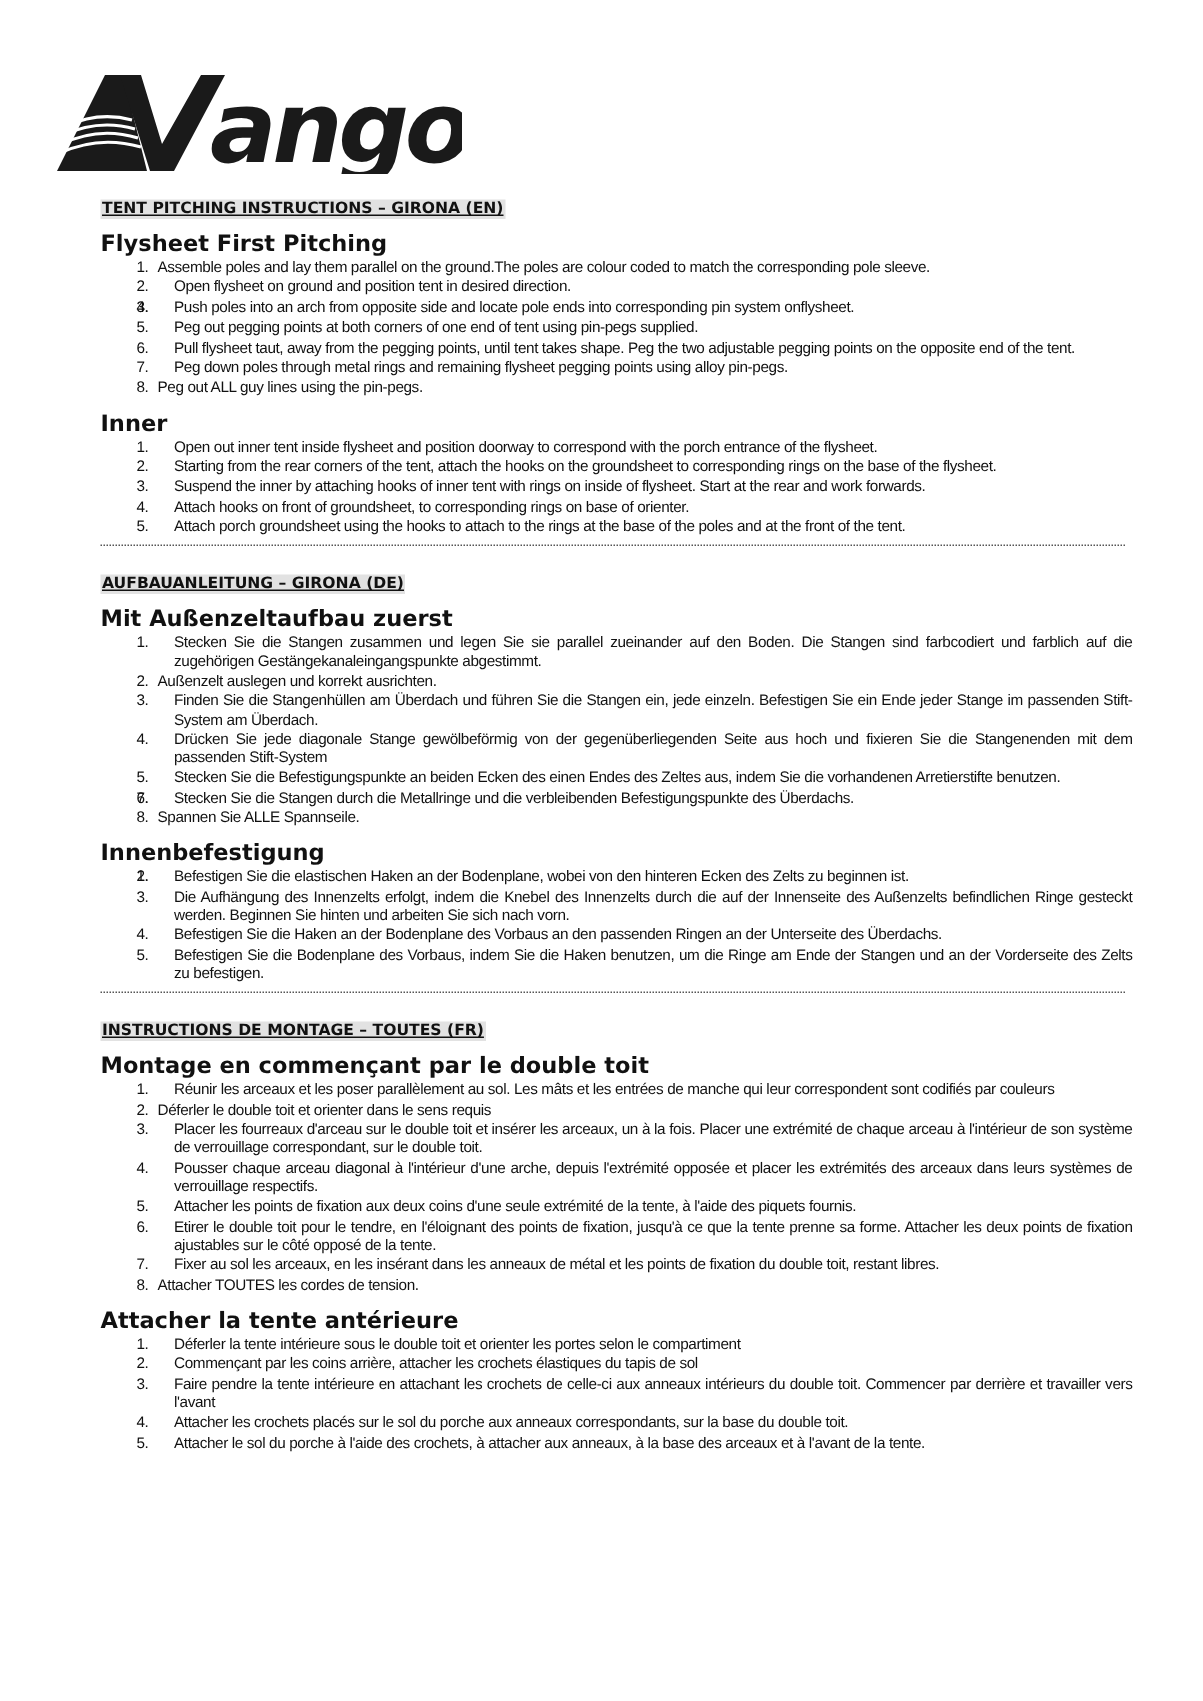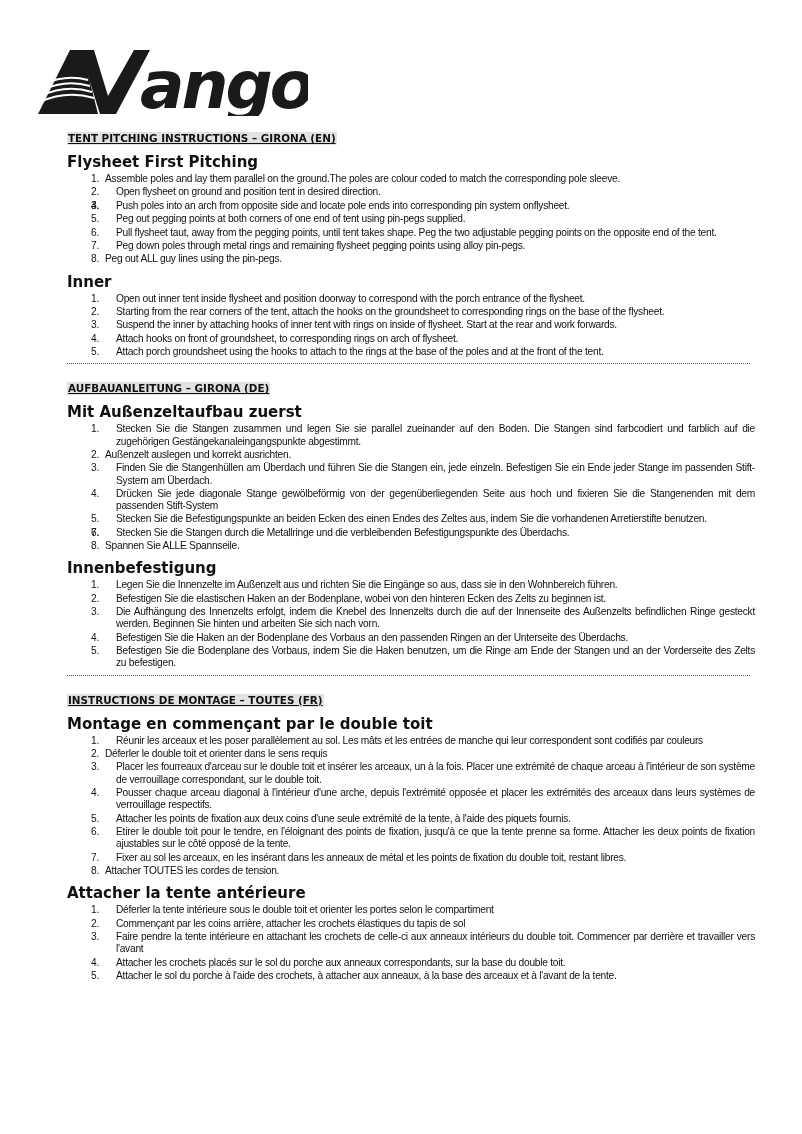--- a/index.html
+++ b/index.html
@@ -53,35 +53,35 @@
         <li><span class="num">3.</span></li>
         <li><span class="num">4.</span><span>Push poles into an arch from opposite side and locate pole ends into corresponding pin system onflysheet.</span></li>
         <li><span class="num">5.</span><span>Peg out pegging points at both corners of one end of tent using pin-pegs supplied.</span></li>
         <li><span class="num">6.</span><span>Pull flysheet taut, away from the pegging points, until tent takes shape. Peg the two adjustable pegging points on the opposite end of the tent.</span></li>
         <li><span class="num">7.</span><span>Peg down poles through metal rings and remaining flysheet pegging points using alloy pin-pegs.</span></li>
         <li class="tight"><span class="num">8.</span><span>Peg out ALL guy lines using the pin-pegs.</span></li>
       </ol><div class="sub-title">Inner</div><ol>
         <li><span class="num">1.</span><span>Open out inner tent inside flysheet and position doorway to correspond with the porch entrance of the flysheet.</span></li>
         <li><span class="num">2.</span><span>Starting from the rear corners of the tent, attach the hooks on the groundsheet to corresponding rings on the base of the flysheet.</span></li>
         <li><span class="num">3.</span><span>Suspend the inner by attaching hooks of inner tent with rings on inside of flysheet. Start at the rear and work forwards.</span></li>
-        <li><span class="num">4.</span><span>Attach hooks on front of groundsheet, to corresponding rings on arch of flysheet.</span></li>
+        <li><span class="num">4.</span><span>Attach hooks on front of groundsheet, to corresponding rings on base of orienter.</span></li>
         <li><span class="num">5.</span><span>Attach porch groundsheet using the hooks to attach to the rings at the base of the poles and at the front of the tent.</span></li>
       </ol></div>
     <div class="dots"></div>
     <div><div class="sec-title">AUFBAUANLEITUNG – GIRONA (DE)</div><div class="sub-title">Mit Außenzeltaufbau zuerst</div><ol>
         <li><span class="num">1.</span><span>Stecken Sie die Stangen zusammen und legen Sie sie parallel zueinander auf den Boden. Die Stangen sind farbcodiert und farblich auf die zugehörigen Gestängekanaleingangspunkte abgestimmt.</span></li>
         <li class="tight"><span class="num">2.</span><span>Außenzelt auslegen und korrekt ausrichten.</span></li>
         <li><span class="num">3.</span><span>Finden Sie die Stangenhüllen am Überdach und führen Sie die Stangen ein, jede einzeln. Befestigen Sie ein Ende jeder Stange im passenden Stift-System am Überdach.</span></li>
         <li><span class="num">4.</span><span>Drücken Sie jede diagonale Stange gewölbeförmig von der gegenüberliegenden Seite aus hoch und fixieren Sie die Stangenenden mit dem passenden Stift-System</span></li>
         <li><span class="num">5.</span><span>Stecken Sie die Befestigungspunkte an beiden Ecken des einen Endes des Zeltes aus, indem Sie die vorhandenen Arretierstifte benutzen.</span></li>
         <li><span class="num">6.</span></li>
         <li><span class="num">7.</span><span>Stecken Sie die Stangen durch die Metallringe und die verbleibenden Befestigungspunkte des Überdachs.</span></li>
         <li class="tight"><span class="num">8.</span><span>Spannen Sie ALLE Spannseile.</span></li>
       </ol><div class="sub-title">Innenbefestigung</div><ol>
-        <li><span class="num">1.</span><span>Legen Sie die Innenzelte im Außenzelt aus und richten Sie die Eingänge so aus, dass sie in den Wohnbereich führen.</span></li>
+        <li><span class="num">1.</span></li>
         <li><span class="num">2.</span><span>Befestigen Sie die elastischen Haken an der Bodenplane, wobei von den hinteren Ecken des Zelts zu beginnen ist.</span></li>
         <li><span class="num">3.</span><span>Die Aufhängung des Innenzelts erfolgt, indem die Knebel des Innenzelts durch die auf der Innenseite des Außenzelts befindlichen Ringe gesteckt werden. Beginnen Sie hinten und arbeiten Sie sich nach vorn.</span></li>
         <li><span class="num">4.</span><span>Befestigen Sie die Haken an der Bodenplane des Vorbaus an den passenden Ringen an der Unterseite des Überdachs.</span></li>
         <li><span class="num">5.</span><span>Befestigen Sie die Bodenplane des Vorbaus, indem Sie die Haken benutzen, um die Ringe am Ende der Stangen und an der Vorderseite des Zelts zu befestigen.</span></li>
       </ol></div>
     <div class="dots"></div>
     <div><div class="sec-title">INSTRUCTIONS DE MONTAGE – TOUTES (FR)</div><div class="sub-title">Montage en commençant par le double toit</div><ol>
         <li><span class="num">1.</span><span>Réunir les arceaux et les poser parallèlement au sol. Les mâts et les entrées de manche qui leur correspondent sont codifiés par couleurs</span></li>
         <li class="tight"><span class="num">2.</span><span>Déferler le double toit et orienter dans le sens requis</span></li>
         <li><span class="num">3.</span><span>Placer les fourreaux d'arceau sur le double toit et insérer les arceaux, un à la fois. Placer une extrémité de chaque arceau à l'intérieur de son système de verrouillage correspondant, sur le double toit.</span></li>

